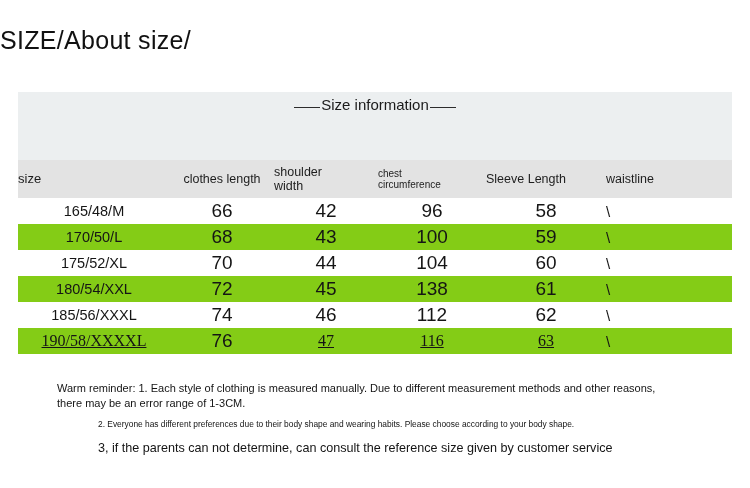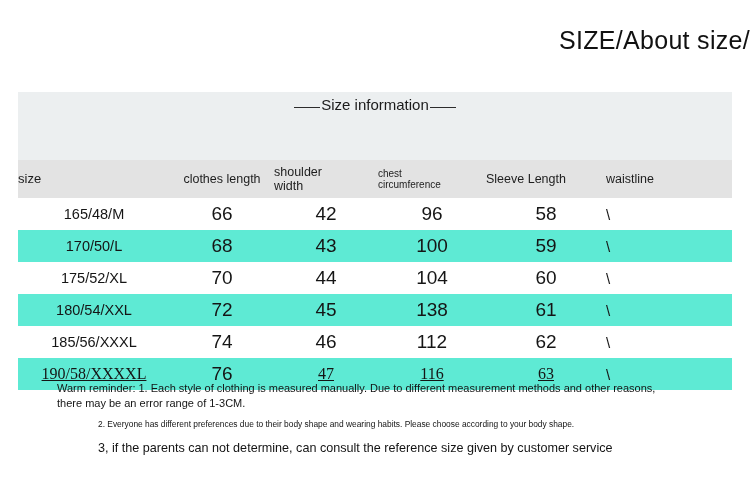--- a/index.html
+++ b/index.html
@@ -22,21 +22,21 @@
     left: 0;
     top: 0;
     width: 750px;
     height: 92px;
   }
   .page-title {
     position: absolute;
     left: 0;
     top: 26px;
     width: 750px;
-    text-align: right;
+    text-align: left;
     font-size: 25px;
     font-weight: 400;
     letter-spacing: 0.3px;
     color: #111111;
     white-space: nowrap;
   }
   .title-watermark {
     position: absolute;
     left: 330px;
     top: 56px;
@@ -92,22 +92,22 @@
   table.size-table td {
     padding: 0;
     vertical-align: middle;
   }
 
   tr.header-row {
     background: #e3e3e3;
     height: 38px;
   }
   tr.row-odd { background: #ffffff; }
-  tr.row-even { background: #5eead4; }
-  tr.data-row { height: 32px; }
+  tr.row-even { background: #84cc16; }
+  tr.data-row { height: 26px; }
 
   .h-cell {
     font-size: 12.5px;
     color: #1d1d1d;
     line-height: 1.12;
     padding-left: 6px;
   }
   .h-center { text-align: center; padding-left: 0; }
   .h-small { font-size: 10px; }
   .h-size { font-size: 13px; text-align: left; padding-left: 0; }

